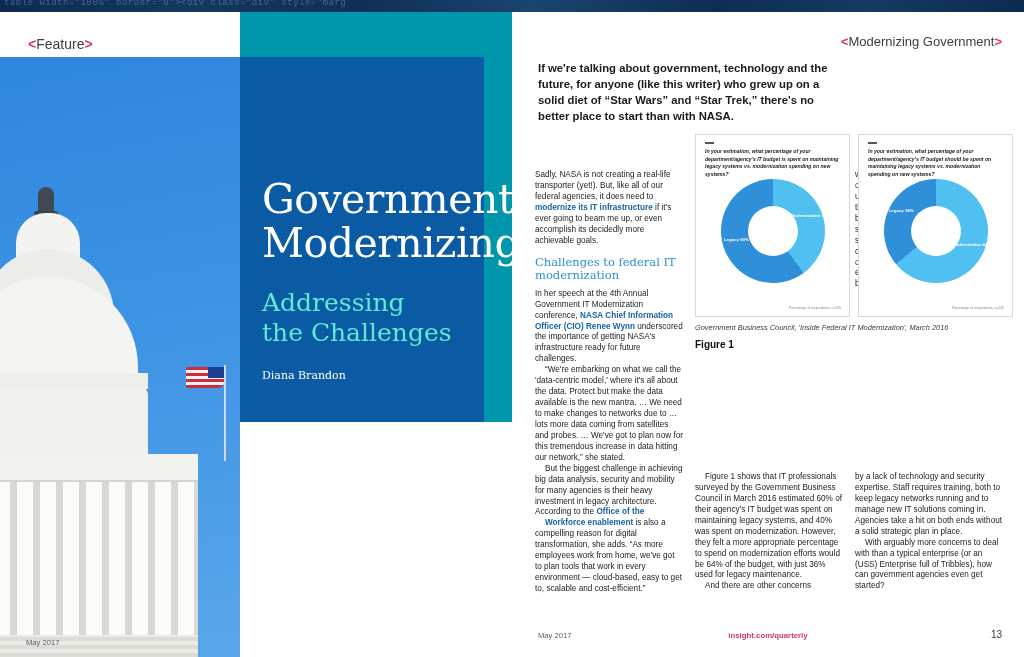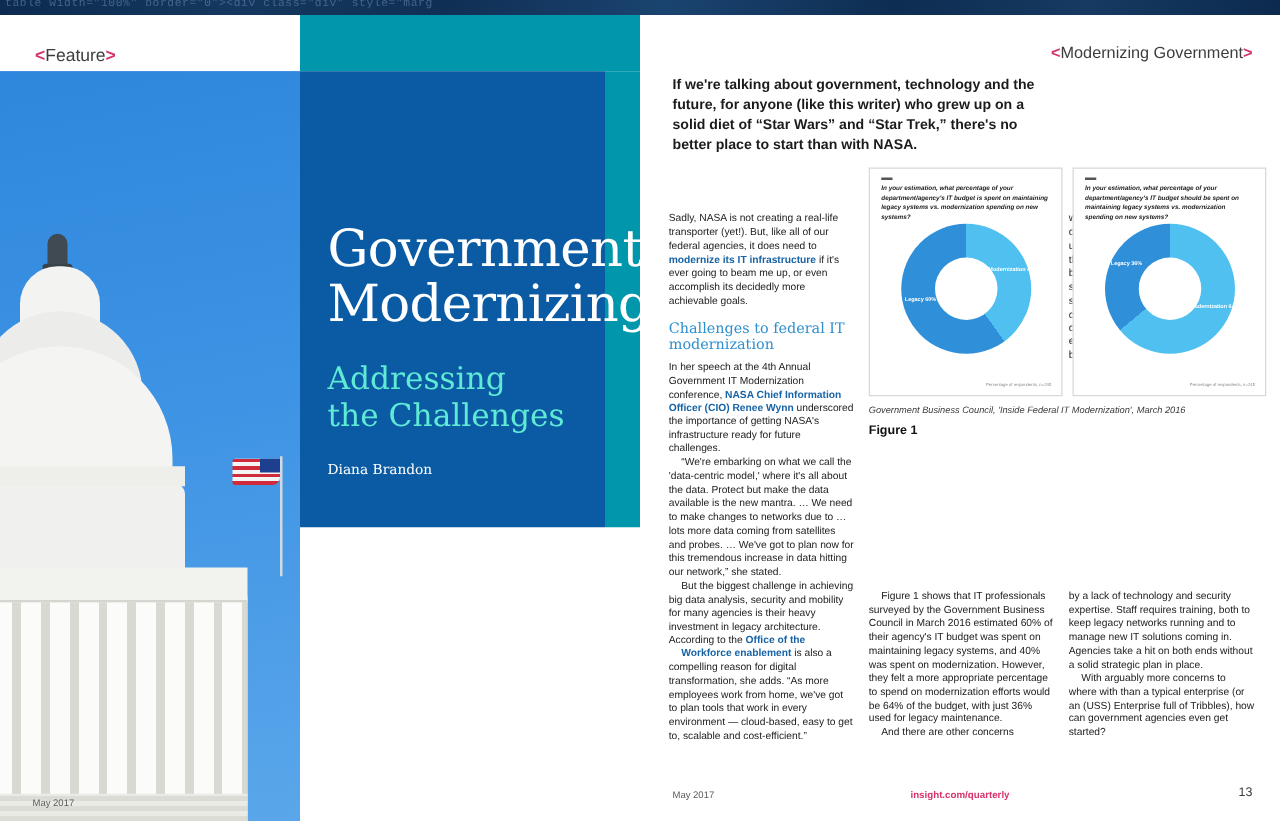--- a/index.html
+++ b/index.html
@@ -203,21 +203,21 @@
       <div class="figlabel">Figure 1</div>
     </div>
 
     <div class="cols-bottom">
       <div class="bcol b1">
         <p class="ind">Figure 1 shows that IT professionals surveyed by the Government Business Council in March 2016 estimated 60% of their agency's IT budget was spent on maintaining legacy systems, and 40% was spent on modernization. However, they felt a more appropriate percentage to spend on modernization efforts would be 64% of the budget, with just 36% used for legacy maintenance.</p>
         <p class="ind">And there are other concerns</p>
       </div>
       <div class="bcol b2">
         <p>by a lack of technology and security expertise. Staff requires training, both to keep legacy networks running and to manage new IT solutions coming in. Agencies take a hit on both ends without a solid strategic plan in place.</p>
-        <p class="ind">With arguably more concerns to where with than a typical enterprise (or an (USS) Enterprise full of Tribbles), how can government agencies even get started?</p>
+        <p class="ind">With arguably more concerns to deal with than a typical enterprise (or an (USS) Enterprise full of Tribbles), how can government agencies even get started?</p>
       </div>
     </div>
 
     <div class="footer">
       <div class="f-left">May 2017</div>
       <div class="f-mid">insight.com/quarterly</div>
       <div class="f-right">13</div>
     </div>
   </div>
 </div>

